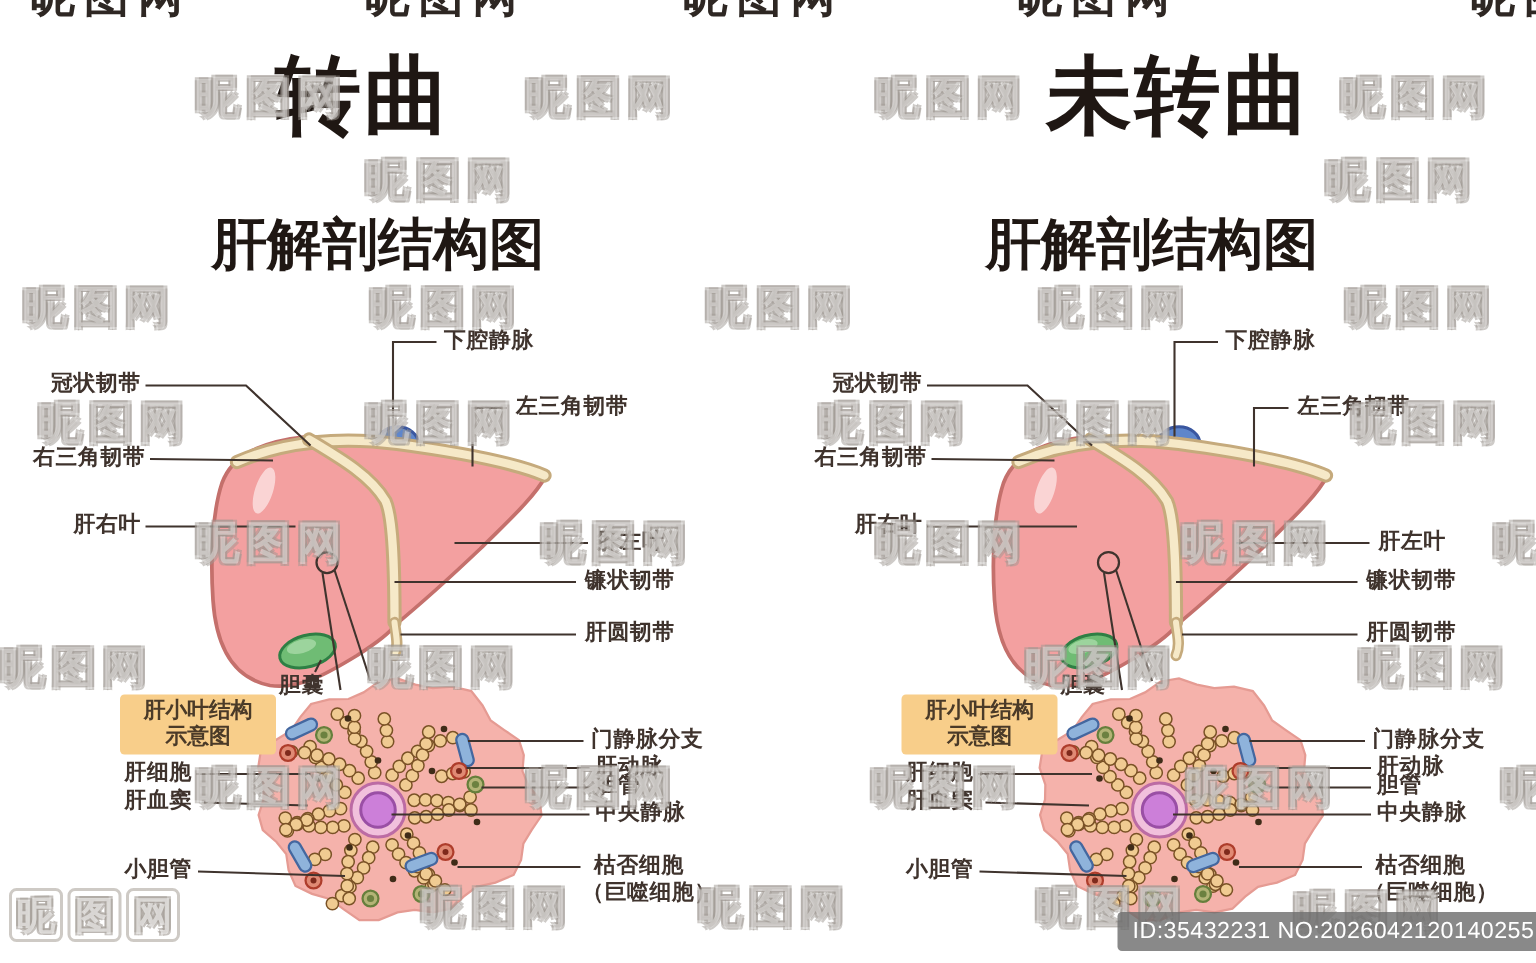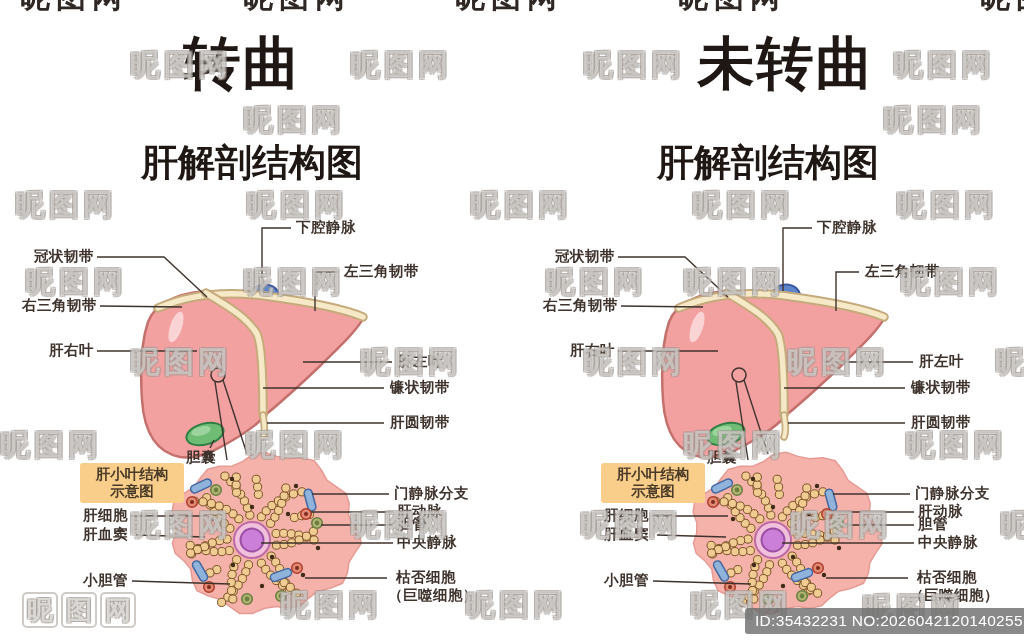--- a/index.html
+++ b/index.html
@@ -40,21 +40,21 @@
   .cellc{fill:var(--cell);stroke:var(--cell-line);stroke-width:1;}
   .pv{fill:var(--blue);stroke:var(--blue-line);stroke-width:1.5;}
   .red{fill:var(--red);stroke:var(--red-line);stroke-width:1.5;}
   .red-in{fill:var(--red-in);}
   .green{fill:var(--green);stroke:var(--green-line);stroke-width:1.5;}
   .green-in{fill:var(--green-in);}
   .spot{fill:var(--spot);}
   .cv-out{fill:var(--cv-out);stroke:var(--cv-out-line);stroke-width:2;}
   .cv-in{fill:var(--cv-in);stroke:var(--cv-in-line);stroke-width:2;}
   
-  .logo{position:absolute;left:6px;top:592px;z-index:4;display:flex;gap:24px;margin-left:16px;}
+  .logo{position:absolute;left:6px;top:592px;z-index:4;display:flex;gap:24px;}
   .logo .char{display:inline-block;width:32px;height:32px;line-height:32px;text-align:center;margin-right:3px;
       border:2.5px solid rgba(190,184,178,.75);border-radius:5px;font-size:26px;font-weight:800;
       color:rgba(255,255,255,.55);
       text-shadow:-1.3px -1.3px 0 rgba(167,161,155,.65), 1.3px -1.3px 0 rgba(167,161,155,.65),
                   -1.3px 1.3px 0 rgba(167,161,155,.65), 1.3px 1.3px 0 rgba(167,161,155,.65);}
   .logo .site{font-size:29px;font-weight:800;letter-spacing:1px;color:rgba(255,255,255,.55);
       text-shadow:-1.4px -1.4px 0 rgba(167,161,155,.65), 1.4px -1.4px 0 rgba(167,161,155,.65),
                   -1.4px 1.4px 0 rgba(167,161,155,.65), 1.4px 1.4px 0 rgba(167,161,155,.65);}
   .badge{position:absolute;left:745px;top:608px;z-index:5;background:rgba(107,107,107,.8);border-radius:3px;
          color:#fff;font-size:15.5px;font-weight:400;letter-spacing:.3px;padding:4px 10px;white-space:nowrap;}

